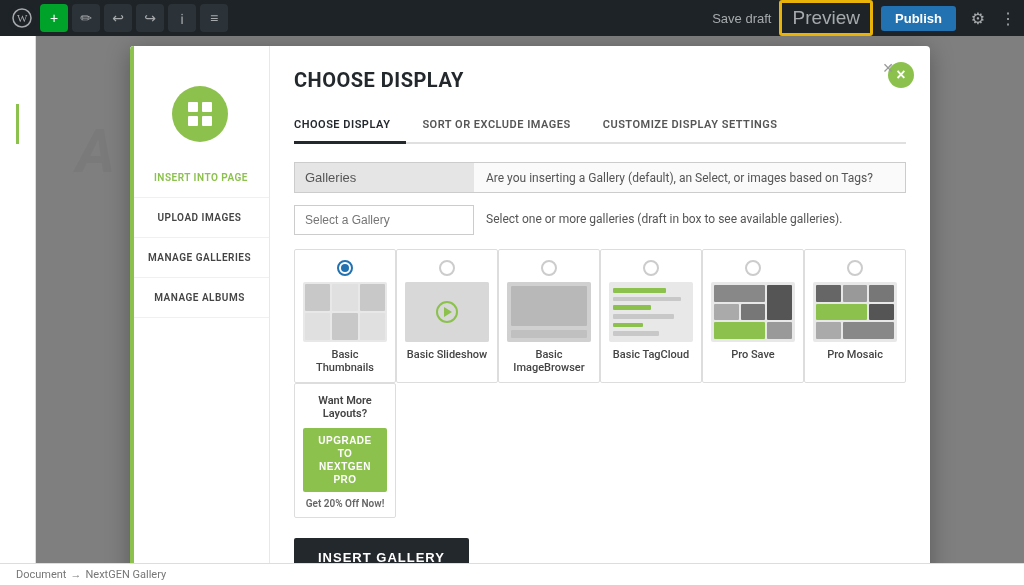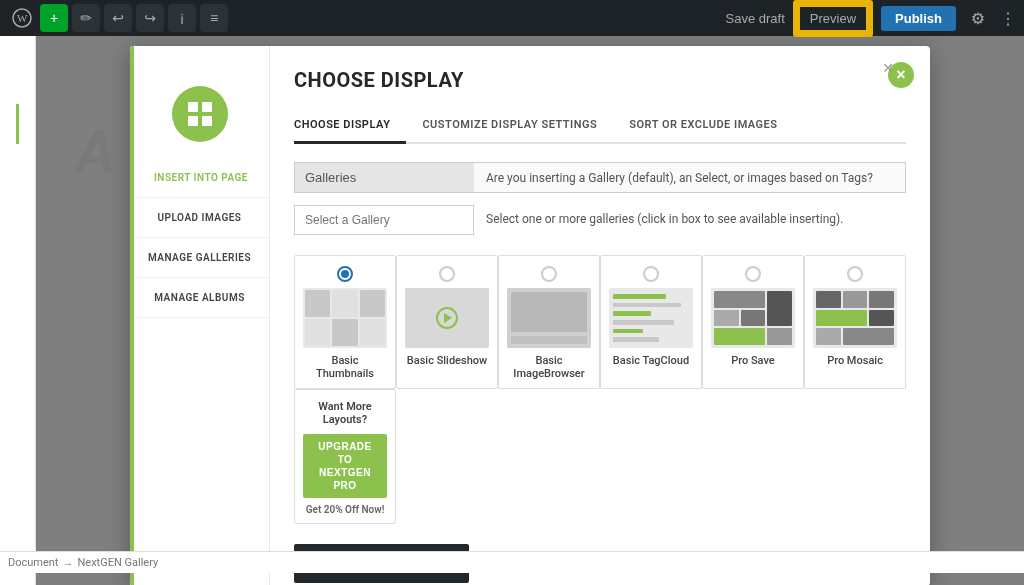--- a/index.html
+++ b/index.html
@@ -63,23 +63,23 @@
     }
     .save-draft-btn {
       background: none;
       border: none;
       color: #a7aaad;
       font-size: 13px;
       cursor: pointer;
     }
     .preview-btn {
       background: none;
-      border: 7px solid #eab308;
+      border: 3px solid #eab308;
       color: #a7aaad;
-      font-size: 13px;
+      font-size: 19px;
       padding: 4px 10px;
       border-radius: 3px;
       cursor: pointer;
     }
     .publish-btn {
       background: #2271b1;
       border: none;
       color: white;
       font-size: 13px;
       font-weight: 600;
@@ -263,21 +263,21 @@
       border: 1px solid #ddd;
       border-left: none;
       background: #fafafa;
       border-top: 1px solid #ccc;
       border-bottom: 1px solid #ccc;
       border-right: 1px solid #ccc;
     }
     .select-gallery-row {
       display: flex;
       gap: 0;
-      margin-bottom: 20px;
+      margin-bottom: 14px;
     }
     .select-gallery-input {
       flex: 1;
       max-width: 180px;
       padding: 7px 10px;
       border: 1px solid #ccc;
       font-size: 12px;
       color: #aaa;
       background: #fff;
     }
@@ -631,32 +631,32 @@
             <span class="dialog-title">CHOOSE DISPLAY</span>
           </div>
 
           
           <button class="close-btn">×</button>
           <button class="x-close" style="right:36px; top:14px; color:#999; font-size:14px; cursor:pointer; background:none; border:none; position:absolute;">✕</button>
 
           
           <div class="tabs">
             <div class="tab active">CHOOSE DISPLAY</div>
+            <div class="tab">SORT OR EXCLUDE IMAGES</div>
             <div class="tab">CUSTOMIZE DISPLAY SETTINGS</div>
-            <div class="tab">SORT OR EXCLUDE IMAGES</div>
           </div>
 
           
           <div class="gallery-selector">
             <input class="galleries-input" type="text" value="Galleries" style="">
             <div class="gallery-desc">Are you inserting a Gallery (default), an Select, or images based on Tags?</div>
           </div>
           <div class="select-gallery-row">
             <input class="select-gallery-input" type="text" placeholder="Select a Gallery" style="">
-            <div class="select-gallery-desc">Select one or more galleries (click in box to see available inserting).</div>
+            <div class="select-gallery-desc">Select one or more galleries (draft in box to see available galleries).</div>
           </div>
 
           
           <div class="display-grid">
 
             <div class="display-option">
               <div class="radio-row">
                 <div class="radio-circle selected">
                   <div class="radio-inner"></div>
                 </div>
@@ -764,17 +764,17 @@
 
           
           <button class="insert-gallery-btn">INSERT GALLERY</button>
 
         </div>
       </div>
     </div>
   </div>
 </div>
 
-<div class="status-bar" style="position:fixed; bottom:12px; left:0; width:1024px; height:22px; background:#fff; border-top:1px solid #ddd; display:flex; align-items:center; padding:0 8px; font-size:11px; color:#777; gap:4px; z-index:200;">
+<div class="status-bar" style="position:fixed; bottom:0; left:0; width:1024px; height:22px; background:#fff; border-top:1px solid #ddd; display:flex; align-items:center; padding:0 16px; font-size:11px; color:#777; gap:4px; z-index:200;">
   <span>Document</span>
   <span>→</span>
   <span>NextGEN Gallery</span>
 </div>
 
 </body></html>

